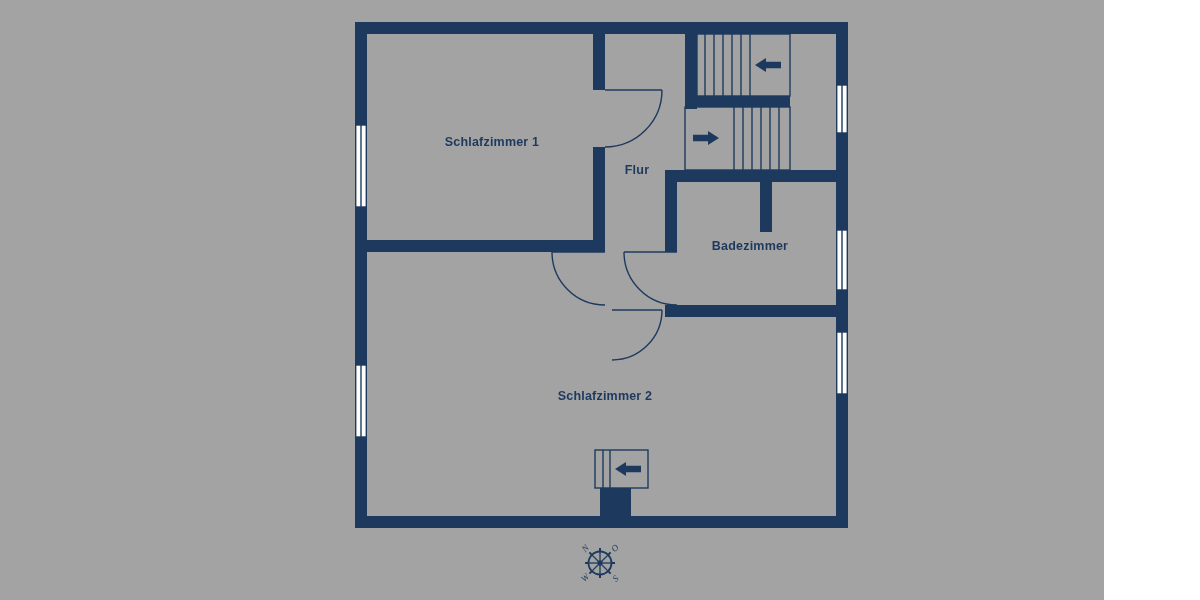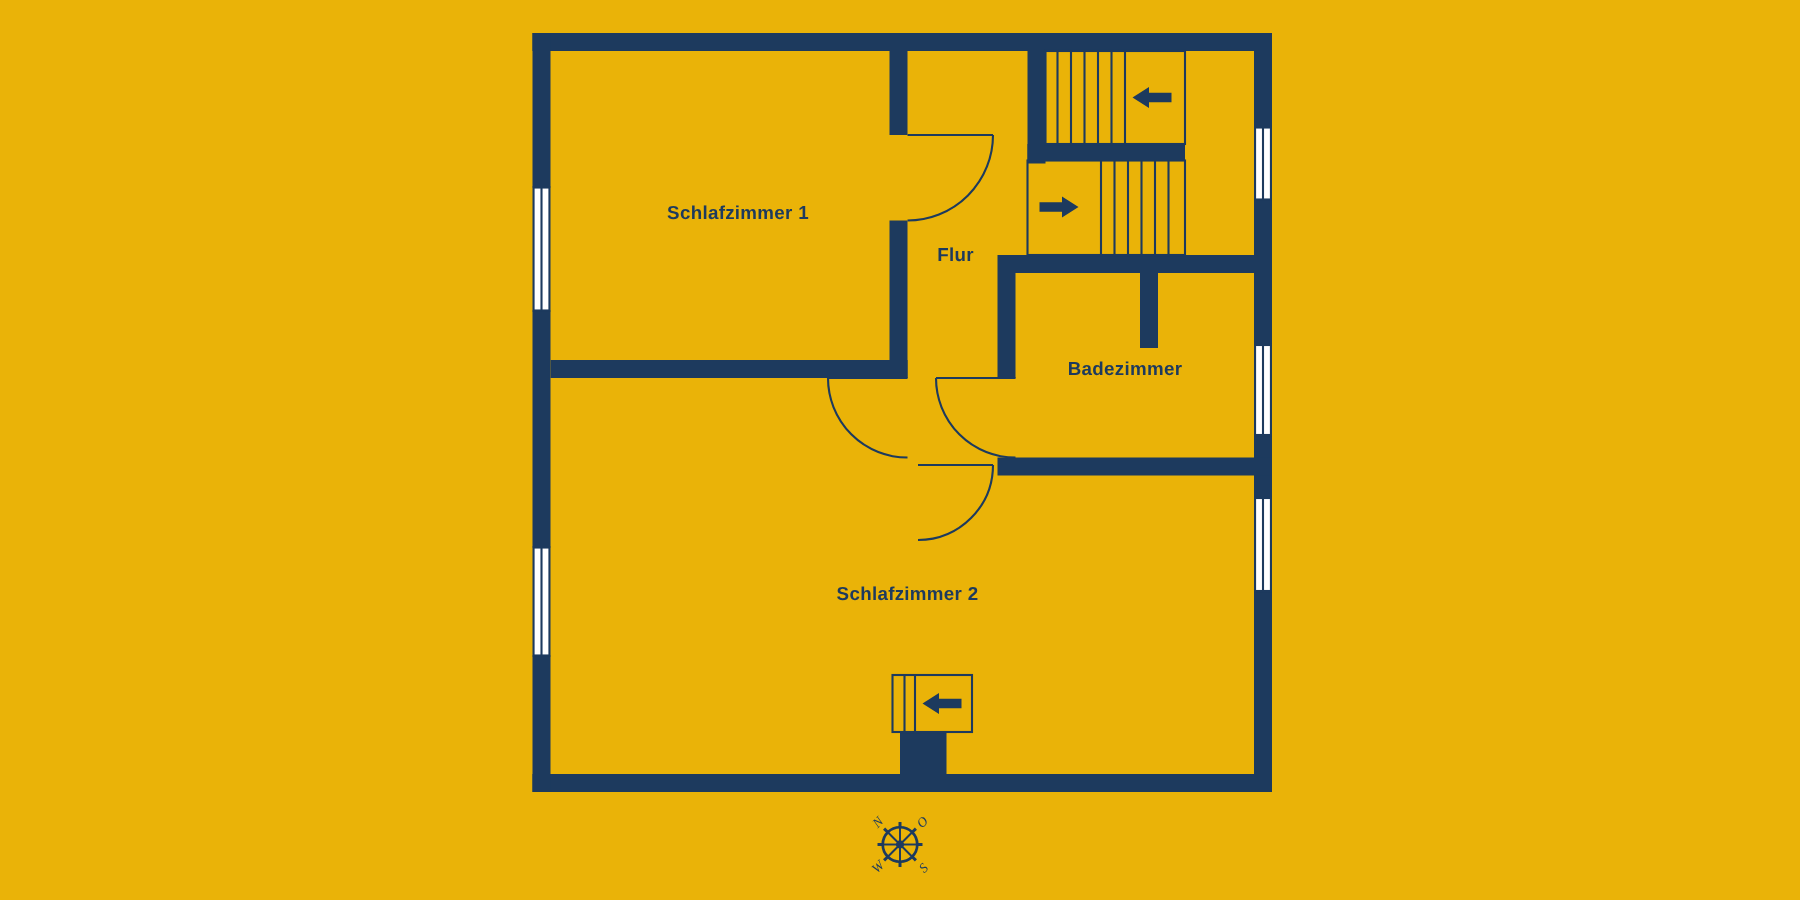--- a/index.html
+++ b/index.html
@@ -6,23 +6,23 @@
     margin: 0;
     padding: 0;
     background: #ffffff;
     width: 1200px;
     height: 600px;
     overflow: hidden;
     font-family: "Liberation Sans", sans-serif;
   }
   .stage {
     position: relative;
-    width: 1200px;
+    width: 1104px;
     height: 600px;
-    background: #eab308;
+    background: #a3a3a3;
   }
   svg { display: block; }
   .room-label {
     font-family: "Liberation Sans", sans-serif;
     font-size: 12.5px;
     font-weight: 600;
     letter-spacing: 0.2px;
     fill: #1d3a5e;
   }
   .compass-letter {

